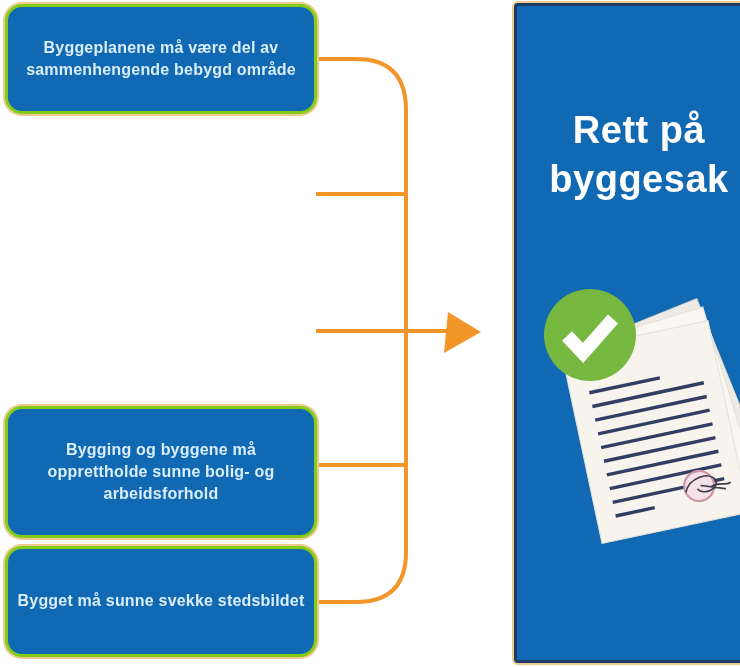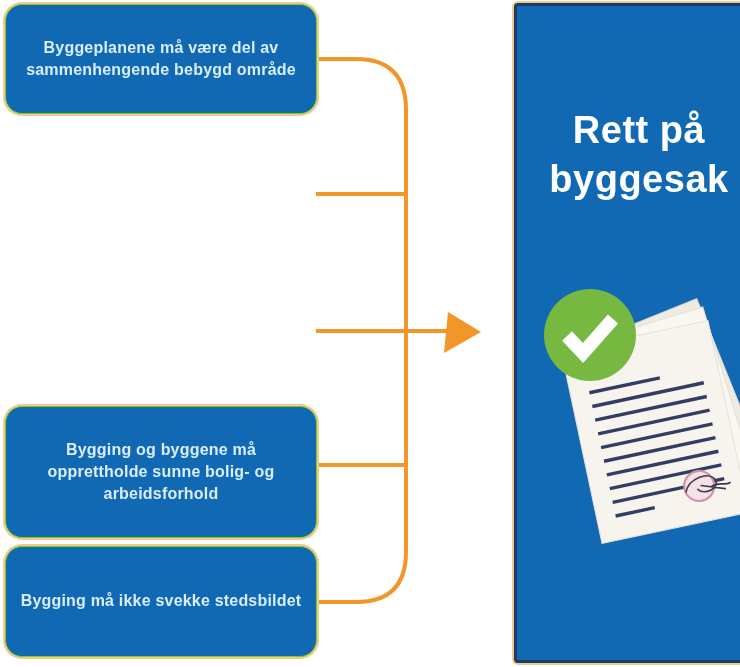--- a/index.html
+++ b/index.html
@@ -5,21 +5,21 @@
   html,body{margin:0;padding:0;}
   body{
     width:740px;height:667px;position:relative;background:#ffffff;
     font-family:"Liberation Sans","DejaVu Sans",sans-serif;overflow:hidden;
   }
   .stage{position:absolute;inset:0;}
   
   .crit-box{
     position:absolute;left:5px;width:312px;
     background:#1169b3;
-    border:1px solid #84cc16;
+    border:3px solid #84cc16;
     box-shadow:0 0 0 2px #ecca90;
     border-radius:17px;
     display:flex;align-items:center;justify-content:center;
     box-sizing:border-box;
   }
   .crit-box span{
     white-space:pre;text-align:center;
     color:#d9edfb;font-weight:700;font-size:16px;line-height:1.38;
     letter-spacing:.2px;
   }
@@ -64,21 +64,21 @@
   <div class="crit-box b1">
     <span>Byggeplanene må være del av
 sammenhengende bebygd område</span>
   </div>
   <div class="crit-box b4">
     <span>Bygging og byggene må
 opprettholde sunne bolig- og
 arbeidsforhold</span>
   </div>
   <div class="crit-box b5">
-    <span>Bygging må ikke svekke stedsbildet</span>
+    <span>Bygget må sunne svekke stedsbildet</span>
   </div>
 
   <div class="result-panel">
     <div class="result-title">Rett på
 byggesak</div>
 
     <svg class="illustration" viewBox="0 0 228 300" xmlns="http://www.w3.org/2000/svg">
 
       <g transform="translate(140,141) rotate(-22)">
         <rect x="-73" y="-96" width="146" height="192" fill="#eeebe4" stroke="#e0dbd0" stroke-width="1"></rect>

